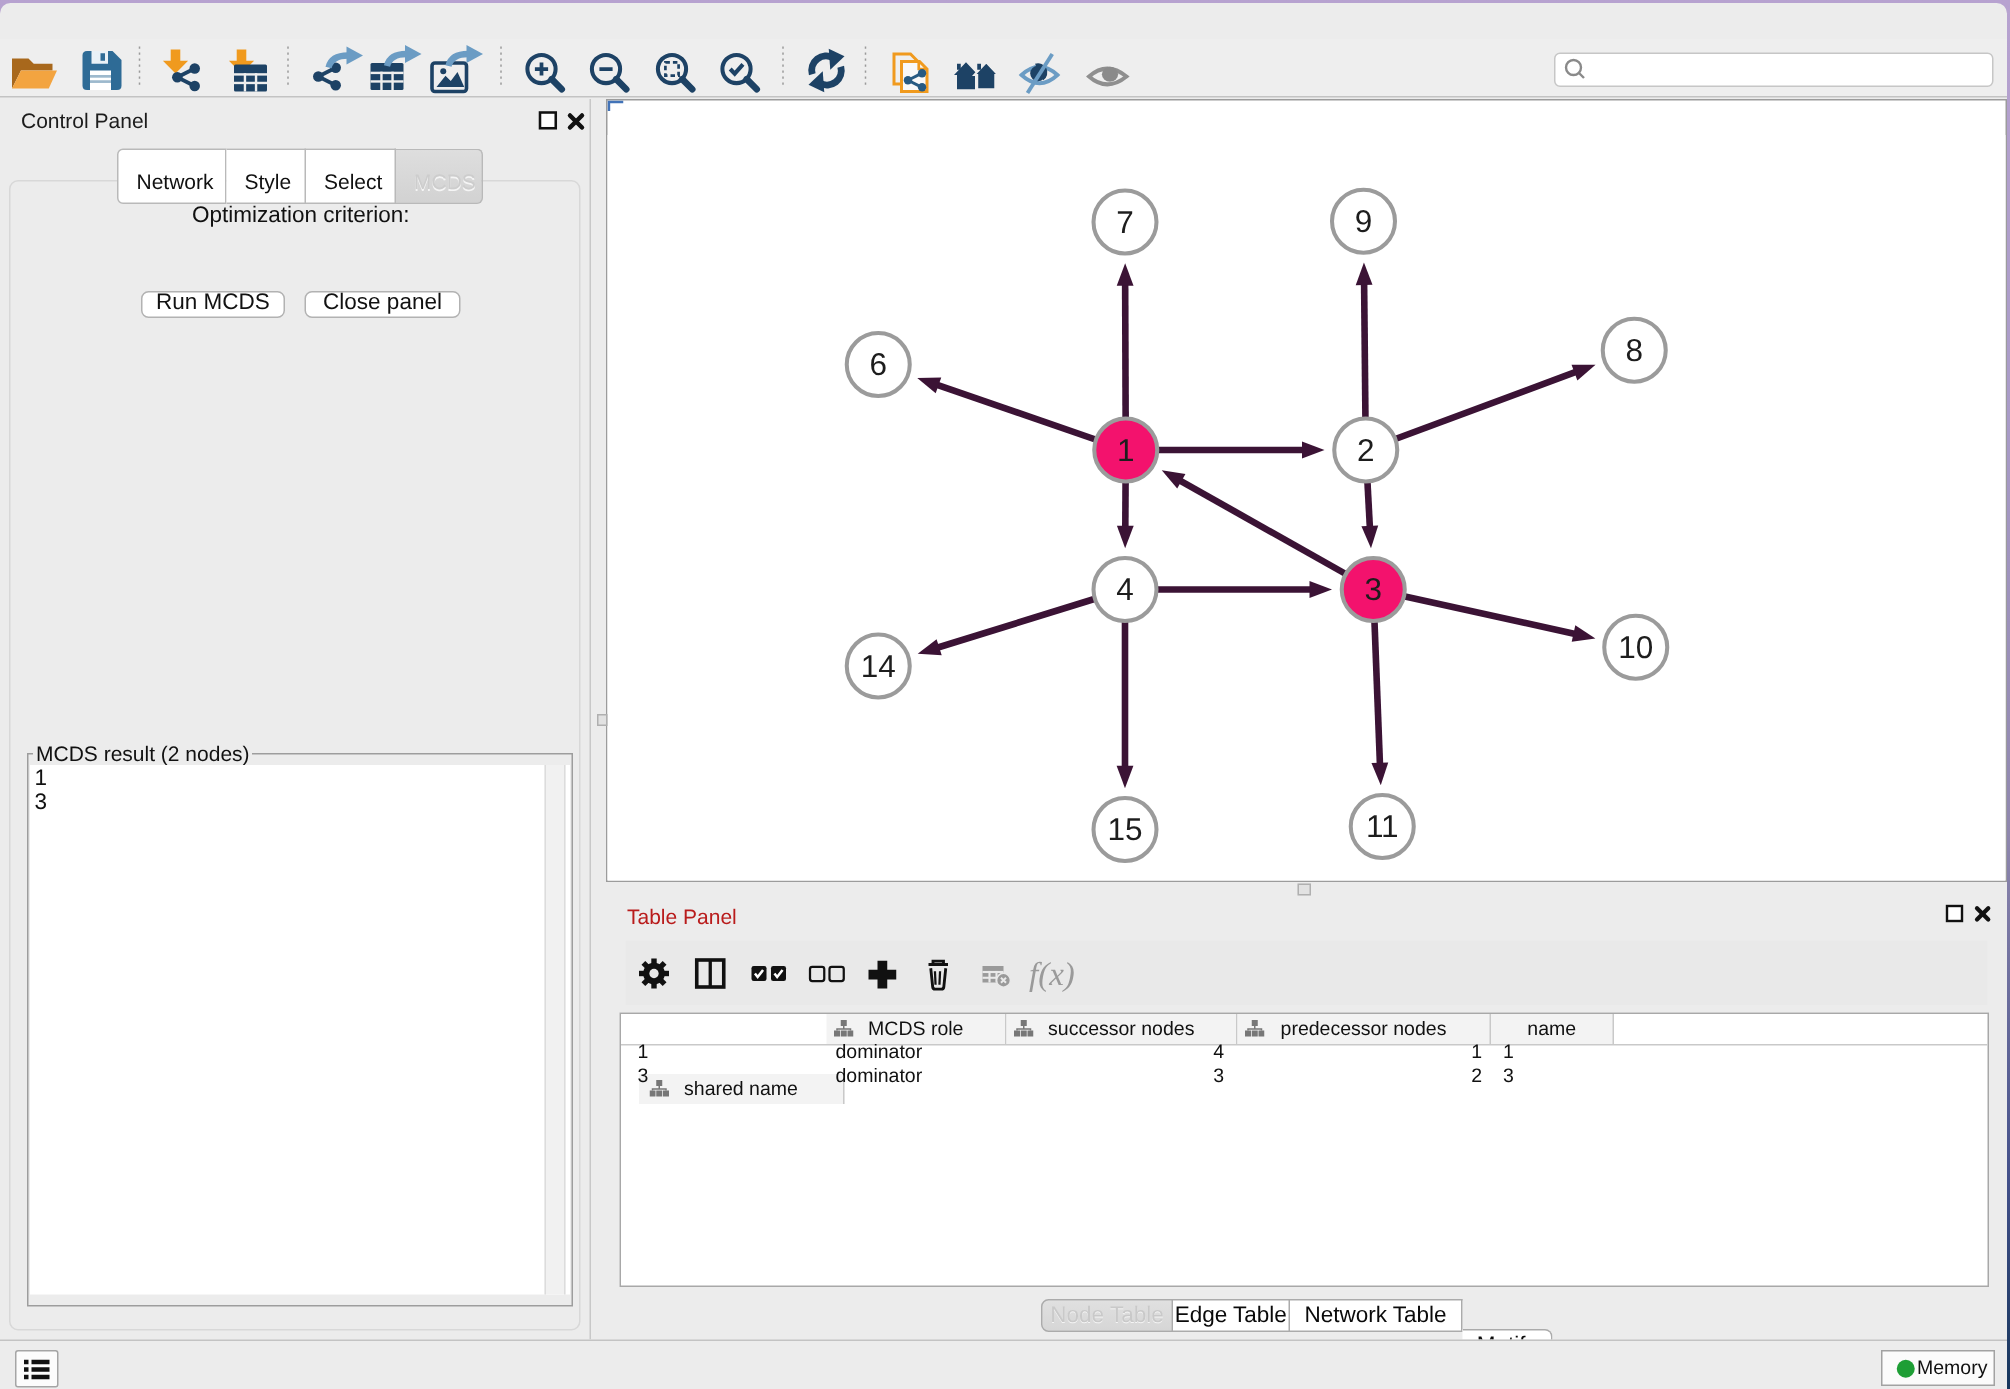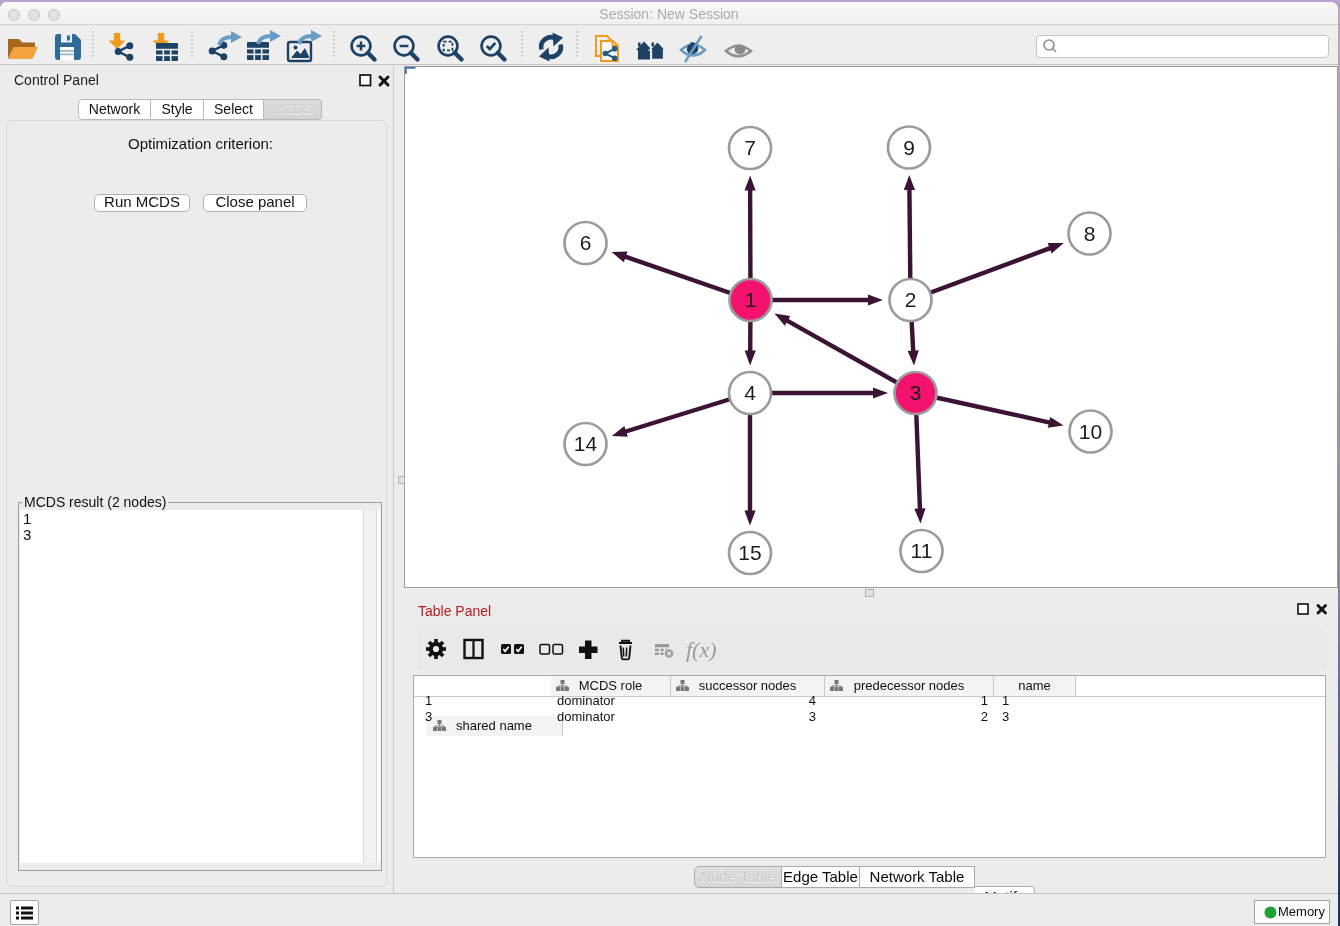--- a/index.html
+++ b/index.html
@@ -19,22 +19,22 @@
 #toolbar { position:absolute; left:0; top:24px; width:1338px; height:39px;
   background:#eeeeee; border-bottom:1px solid #c3c3c3; }
 #searchbox { position:absolute; left:1036px; top:9px; width:293px; height:23px;
   background:#fff; border:1px solid #c6c6c6; border-radius:4px; }
 
 #cpanel { position:absolute; left:0; top:64px; width:394px; height:827px; background:#ececec; border-right:1px solid #c8c8c8; }
 #cpanel-h { position:absolute; left:14px; top:6px; font-size:14px; color:#1c1c1c; }
 #cp-body { position:absolute; left:6px; top:54px; width:381px; height:767px;
   background:#ececec; border:1px solid #d8d8d8; border-radius:6px; }
 #cp-tabs { position:absolute; left:78px; top:33px; height:21px; display:flex; z-index:5; }
-.cptab { height:21px; line-height:18px; font-size:14px; color:#111; background:#fff;
-  border:1px solid #b9b9b9; border-left:none; padding:0; text-align:center; }
+.cptab { height:37px; line-height:18px; font-size:14px; color:#111; background:#fff;
+  border:1px solid #b9b9b9; border-left:none; padding:12px; text-align:center; }
 .cptab.first { border-left:1px solid #b9b9b9; border-radius:4px 0 0 4px; }
 .cptab.sel { background:linear-gradient(#dedede,#d2d2d2); color:#cdcdcd;
   text-shadow:0 1px 0 #f5f5f5; border-radius:0 4px 4px 0; }
 #optlabel { position:absolute; left:4px; top:69px; width:100%; text-align:center; font-size:15px; color:#111; }
 #dropdown { position:absolute; left:44px; top:95px; width:311px; height:21px; background:#fff;
   border:1px solid #ababab; border-radius:5px; font-size:15px; color:#111; line-height:17px; padding-left:14px; }
 .btn { position:absolute; top:128px; height:18px; background:#fff; border:1px solid #b2b2b2;
   border-radius:5px; font-size:15px; color:#111; text-align:center; line-height:13px; }
 #groupbox { position:absolute; left:18px; top:436px; width:364px; height:369px; border:1px solid #9d9d9d; }
 #grouplabel { position:absolute; left:3px; top:-9px; background:#ececec; font-size:14px; color:#111; padding:0 2px; }
@@ -69,26 +69,20 @@
 #statusbar { position:absolute; left:0; top:891px; width:1338px; height:35px;
   background:#ececec; border-top:1px solid #c3c3c3; }
 #listbtn { position:absolute; left:10px; top:6px; width:29px; height:25px; background:#fcfcfc;
   border:1px solid #a5a5a5; border-radius:2px; }
 #membtn { position:absolute; left:1254px; top:6px; width:76px; height:24px; background:#fbfbfb;
   border:1px solid #a2a2a2; font-size:13px; color:#111; line-height:21px; text-align:left; padding-left:23px; }
 </style>
 </head>
 <body>
 <div id="win">
-  <div id="titlebar">
-    <div class="tl" style="left:8px;"></div>
-    <div class="tl" style="left:28px;"></div>
-    <div class="tl" style="left:48px;"></div>
-    <div id="title">Session: New Session</div>
-  </div>
   <div id="toolbar">
     <svg width="1338" height="39" style="position:absolute;left:0;top:0;">
         <line x1="93" y1="5" x2="93" y2="33" stroke="#9a9a9a" stroke-width="1" stroke-dasharray="1.5,2.5"></line>
 <line x1="192" y1="5" x2="192" y2="33" stroke="#9a9a9a" stroke-width="1" stroke-dasharray="1.5,2.5"></line>
 <line x1="334" y1="5" x2="334" y2="33" stroke="#9a9a9a" stroke-width="1" stroke-dasharray="1.5,2.5"></line>
 <line x1="522" y1="5" x2="522" y2="33" stroke="#9a9a9a" stroke-width="1" stroke-dasharray="1.5,2.5"></line>
 <line x1="577" y1="5" x2="577" y2="33" stroke="#9a9a9a" stroke-width="1" stroke-dasharray="1.5,2.5"></line>
 <path d="M8 33 L8 13 L19 13 L22.5 16.5 L35 16.5 L35 21 L14 21 Z" fill="#a8681c"></path>
 <path d="M14 21 L38 21 L32.5 33 L8 33 Z" fill="#f3a440"></path>
 <path d="M55 11 q0-3 3-3 h17 l6 6 v17 q0 3 -3 3 h-20 q-3 0 -3 -3 Z" fill="#2e6b96"></path>

